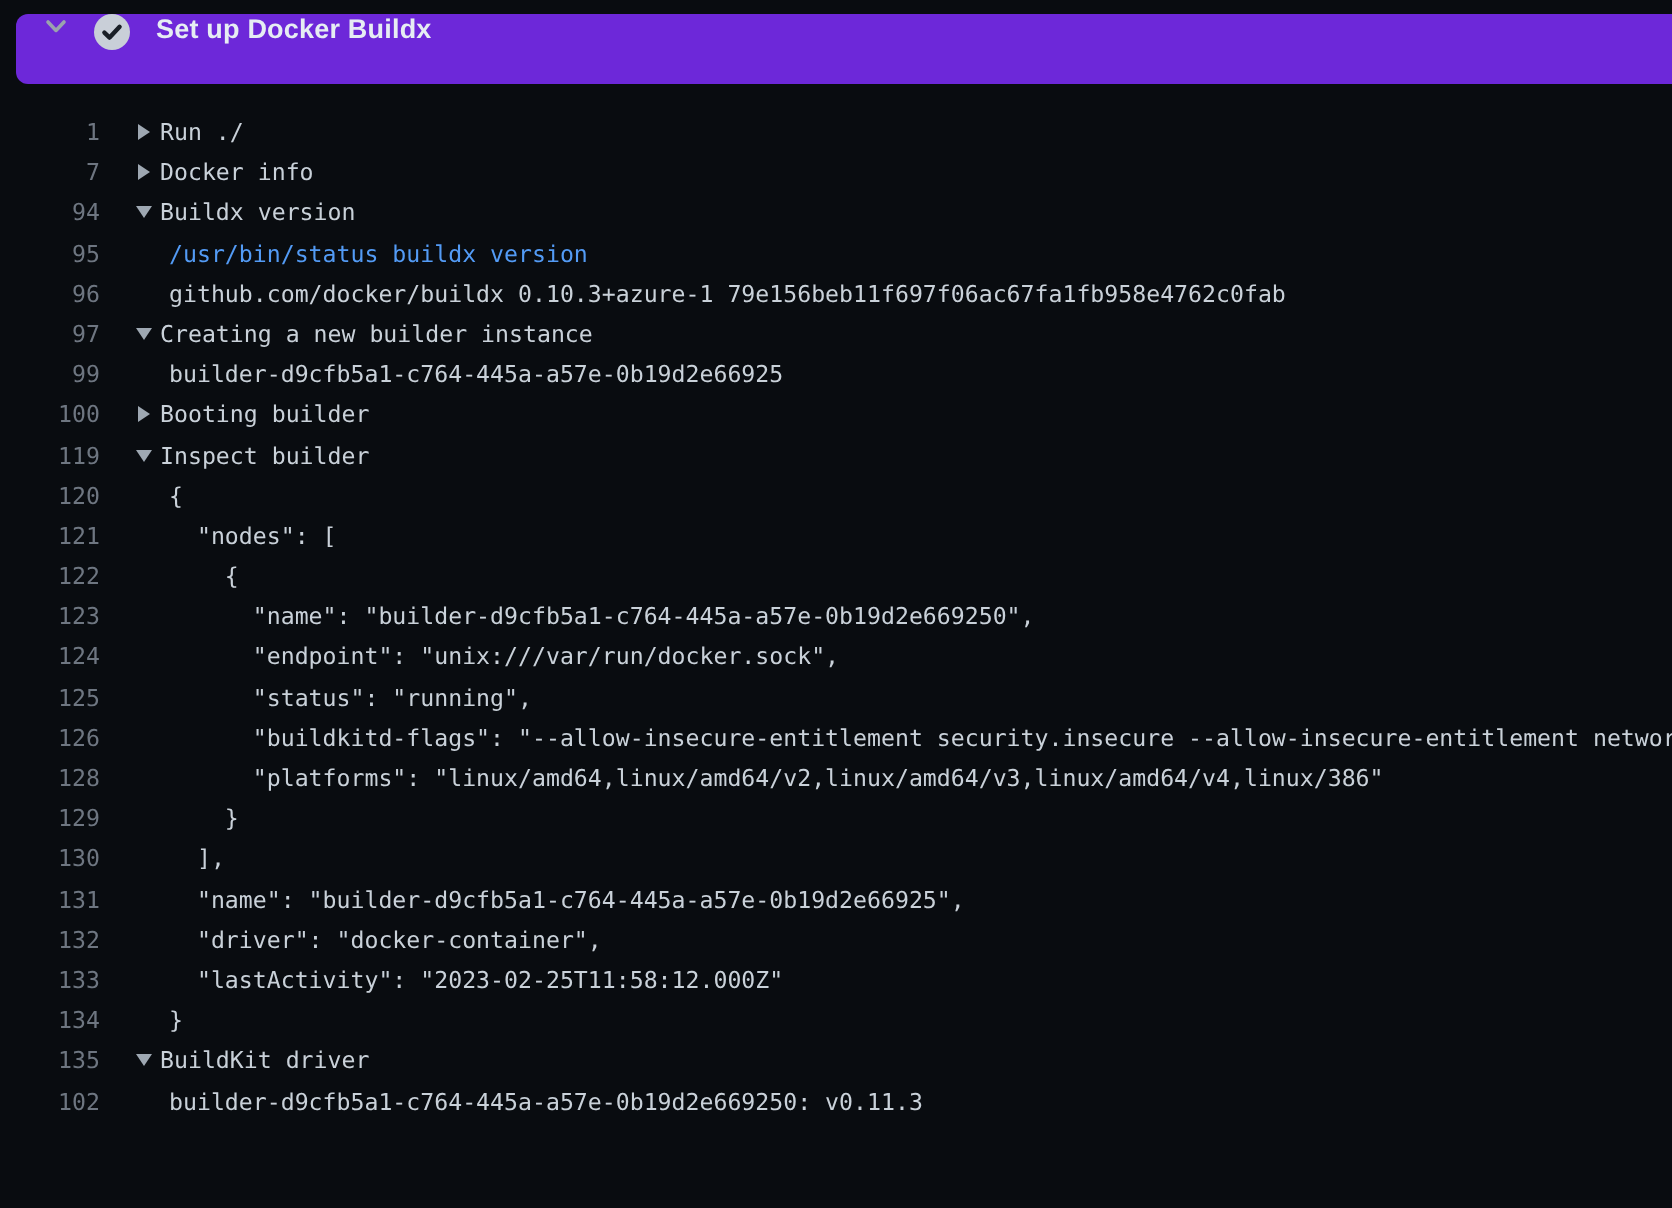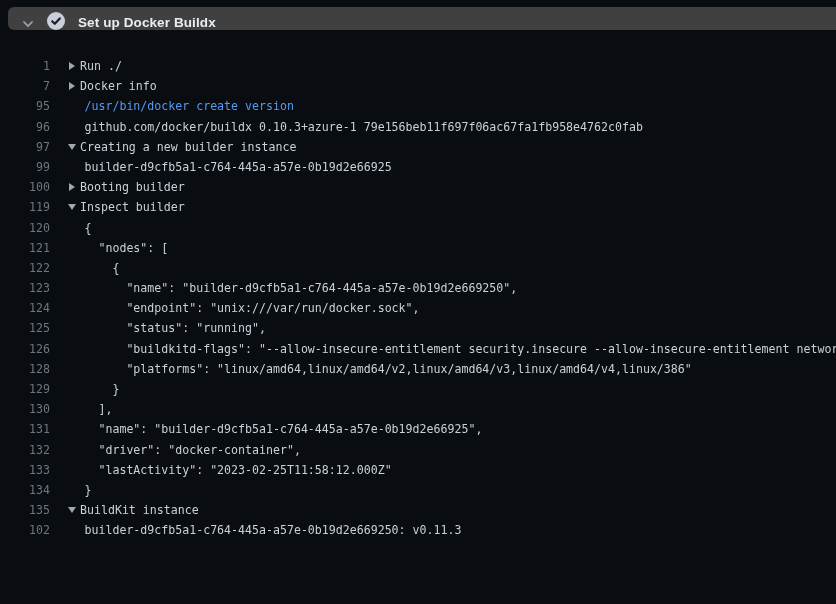--- a/index.html
+++ b/index.html
@@ -3,24 +3,24 @@
 <meta charset="utf-8">
 <style>
   * { margin:0; padding:0; box-sizing:border-box; }
   html,body {
     width:836px; height:604px;
     background:#090c10;
     overflow:hidden;
     font-family:"DejaVu Sans Mono", monospace;
   }
   .step-header {
-    position:absolute; left:8px; top:7px; width:828px; height:23px;
-    background:#404040;
+    position:absolute; left:8px; top:7px; width:828px; height:35px;
+    background:#6d28d9;
     border-radius:6px 0 0 6px;
-    display:flex; align-items:flex-end;
+    display:flex; align-items:flex-start;
   }
   .collapse-btn {
     margin-left:14px; width:12px; height:12px; display:flex;
     align-items:center; justify-content:center; cursor:pointer;
   }
   .status-circle { margin-left:13px; width:18px; height:18px; display:flex; }
   .step-title {
     margin-left:13px;
     font-family:"Liberation Sans", sans-serif;
     font-size:13.5px; font-weight:600; color:#e6edf3;
@@ -70,35 +70,36 @@
       <circle cx="9" cy="9" r="9" fill="#c9cfd8"></circle>
       <path d="M5.2 9.3 L7.8 11.8 L12.8 6.4" fill="none" stroke="#1a1f27" stroke-width="2.2" stroke-linecap="round" stroke-linejoin="round"></path>
     </svg>
   </span>
   <span class="step-title">Set up Docker Buildx</span>
 </div>
 
 <div class="log-area">
     <div class="row group_collapsed"><span class="num">1</span><span class="arrow-slot"><span class="tri-right"></span></span><span class="txt">Run ./</span></div>
     <div class="row group_collapsed"><span class="num">7</span><span class="arrow-slot"><span class="tri-right"></span></span><span class="txt">Docker info</span></div>
-    <div class="row command"><span class="num">95</span><span class="txt">/usr/bin/docker create version</span></div>
+    <div class="row group_expanded"><span class="num">94</span><span class="arrow-slot"><span class="tri-down"></span></span><span class="txt">Buildx version</span></div>
+    <div class="row command"><span class="num">95</span><span class="txt">/usr/bin/status buildx version</span></div>
     <div class="row output"><span class="num">96</span><span class="txt">github.com/docker/buildx 0.10.3+azure-1 79e156beb11f697f06ac67fa1fb958e4762c0fab</span></div>
     <div class="row group_expanded"><span class="num">97</span><span class="arrow-slot"><span class="tri-down"></span></span><span class="txt">Creating a new builder instance</span></div>
     <div class="row output"><span class="num">99</span><span class="txt">builder-d9cfb5a1-c764-445a-a57e-0b19d2e66925</span></div>
     <div class="row group_collapsed"><span class="num">100</span><span class="arrow-slot"><span class="tri-right"></span></span><span class="txt">Booting builder</span></div>
     <div class="row group_expanded"><span class="num">119</span><span class="arrow-slot"><span class="tri-down"></span></span><span class="txt">Inspect builder</span></div>
     <div class="row output"><span class="num">120</span><span class="txt">{</span></div>
     <div class="row output"><span class="num">121</span><span class="txt">  "nodes": [</span></div>
     <div class="row output"><span class="num">122</span><span class="txt">    {</span></div>
     <div class="row output"><span class="num">123</span><span class="txt">      "name": "builder-d9cfb5a1-c764-445a-a57e-0b19d2e669250",</span></div>
     <div class="row output"><span class="num">124</span><span class="txt">      "endpoint": "unix:///var/run/docker.sock",</span></div>
     <div class="row output"><span class="num">125</span><span class="txt">      "status": "running",</span></div>
     <div class="row output"><span class="num">126</span><span class="txt">      "buildkitd-flags": "--allow-insecure-entitlement security.insecure --allow-insecure-entitlement networ</span></div>
     <div class="row output"><span class="num">128</span><span class="txt">      "platforms": "linux/amd64,linux/amd64/v2,linux/amd64/v3,linux/amd64/v4,linux/386"</span></div>
     <div class="row output"><span class="num">129</span><span class="txt">    }</span></div>
     <div class="row output"><span class="num">130</span><span class="txt">  ],</span></div>
     <div class="row output"><span class="num">131</span><span class="txt">  "name": "builder-d9cfb5a1-c764-445a-a57e-0b19d2e66925",</span></div>
     <div class="row output"><span class="num">132</span><span class="txt">  "driver": "docker-container",</span></div>
     <div class="row output"><span class="num">133</span><span class="txt">  "lastActivity": "2023-02-25T11:58:12.000Z"</span></div>
     <div class="row output"><span class="num">134</span><span class="txt">}</span></div>
-    <div class="row group_expanded"><span class="num">135</span><span class="arrow-slot"><span class="tri-down"></span></span><span class="txt">BuildKit instance</span></div>
+    <div class="row group_expanded"><span class="num">135</span><span class="arrow-slot"><span class="tri-down"></span></span><span class="txt">BuildKit driver</span></div>
     <div class="row output"><span class="num">102</span><span class="txt">builder-d9cfb5a1-c764-445a-a57e-0b19d2e669250: v0.11.3</span></div>
   </div>
 
 </body></html>

